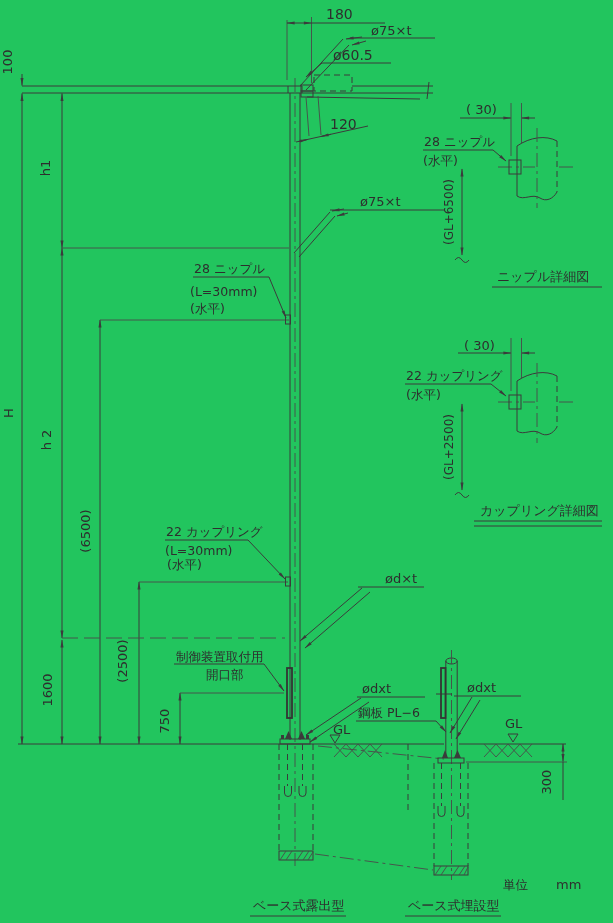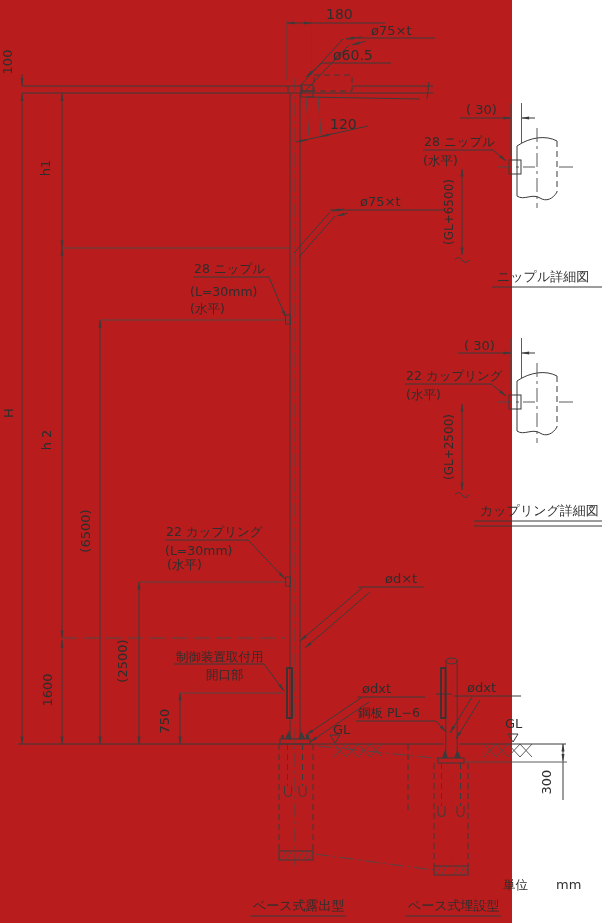--- a/index.html
+++ b/index.html
@@ -1,16 +1,16 @@
 <!DOCTYPE html>
 <html><head>
 <meta charset="utf-8">
 <style>
   html,body{margin:0;padding:0;background:#ffffff;}
-  .sheet{width:512px;height:923px;background:#b91c1c;position:relative;font-family:"DejaVu Sans",sans-serif;}
+  .sheet{width:613px;height:923px;background:#22c55e;position:relative;font-family:"DejaVu Sans",sans-serif;}
   svg{display:block}
   svg .ln{stroke:#3b3b3b;stroke-width:1;fill:none;stroke-linecap:butt}
   svg .thin{stroke:#4a4a4a;stroke-width:.9;fill:none}
   svg .thick{stroke:#343434;stroke-width:1.8;fill:none}
   svg .dash{stroke:#3b3b3b;stroke-width:1;fill:none;stroke-dasharray:6 4}
   svg .cl{stroke:#4a4a4a;stroke-width:.9;fill:none;stroke-dasharray:14 4 3 4}
   svg .fil{fill:#3b3b3b;stroke:none}
   svg text{fill:#2e2e2e;stroke:none;font-family:"DejaVu Sans",sans-serif}
   .t14{font-size:14px}
   .t13{font-size:13px}

